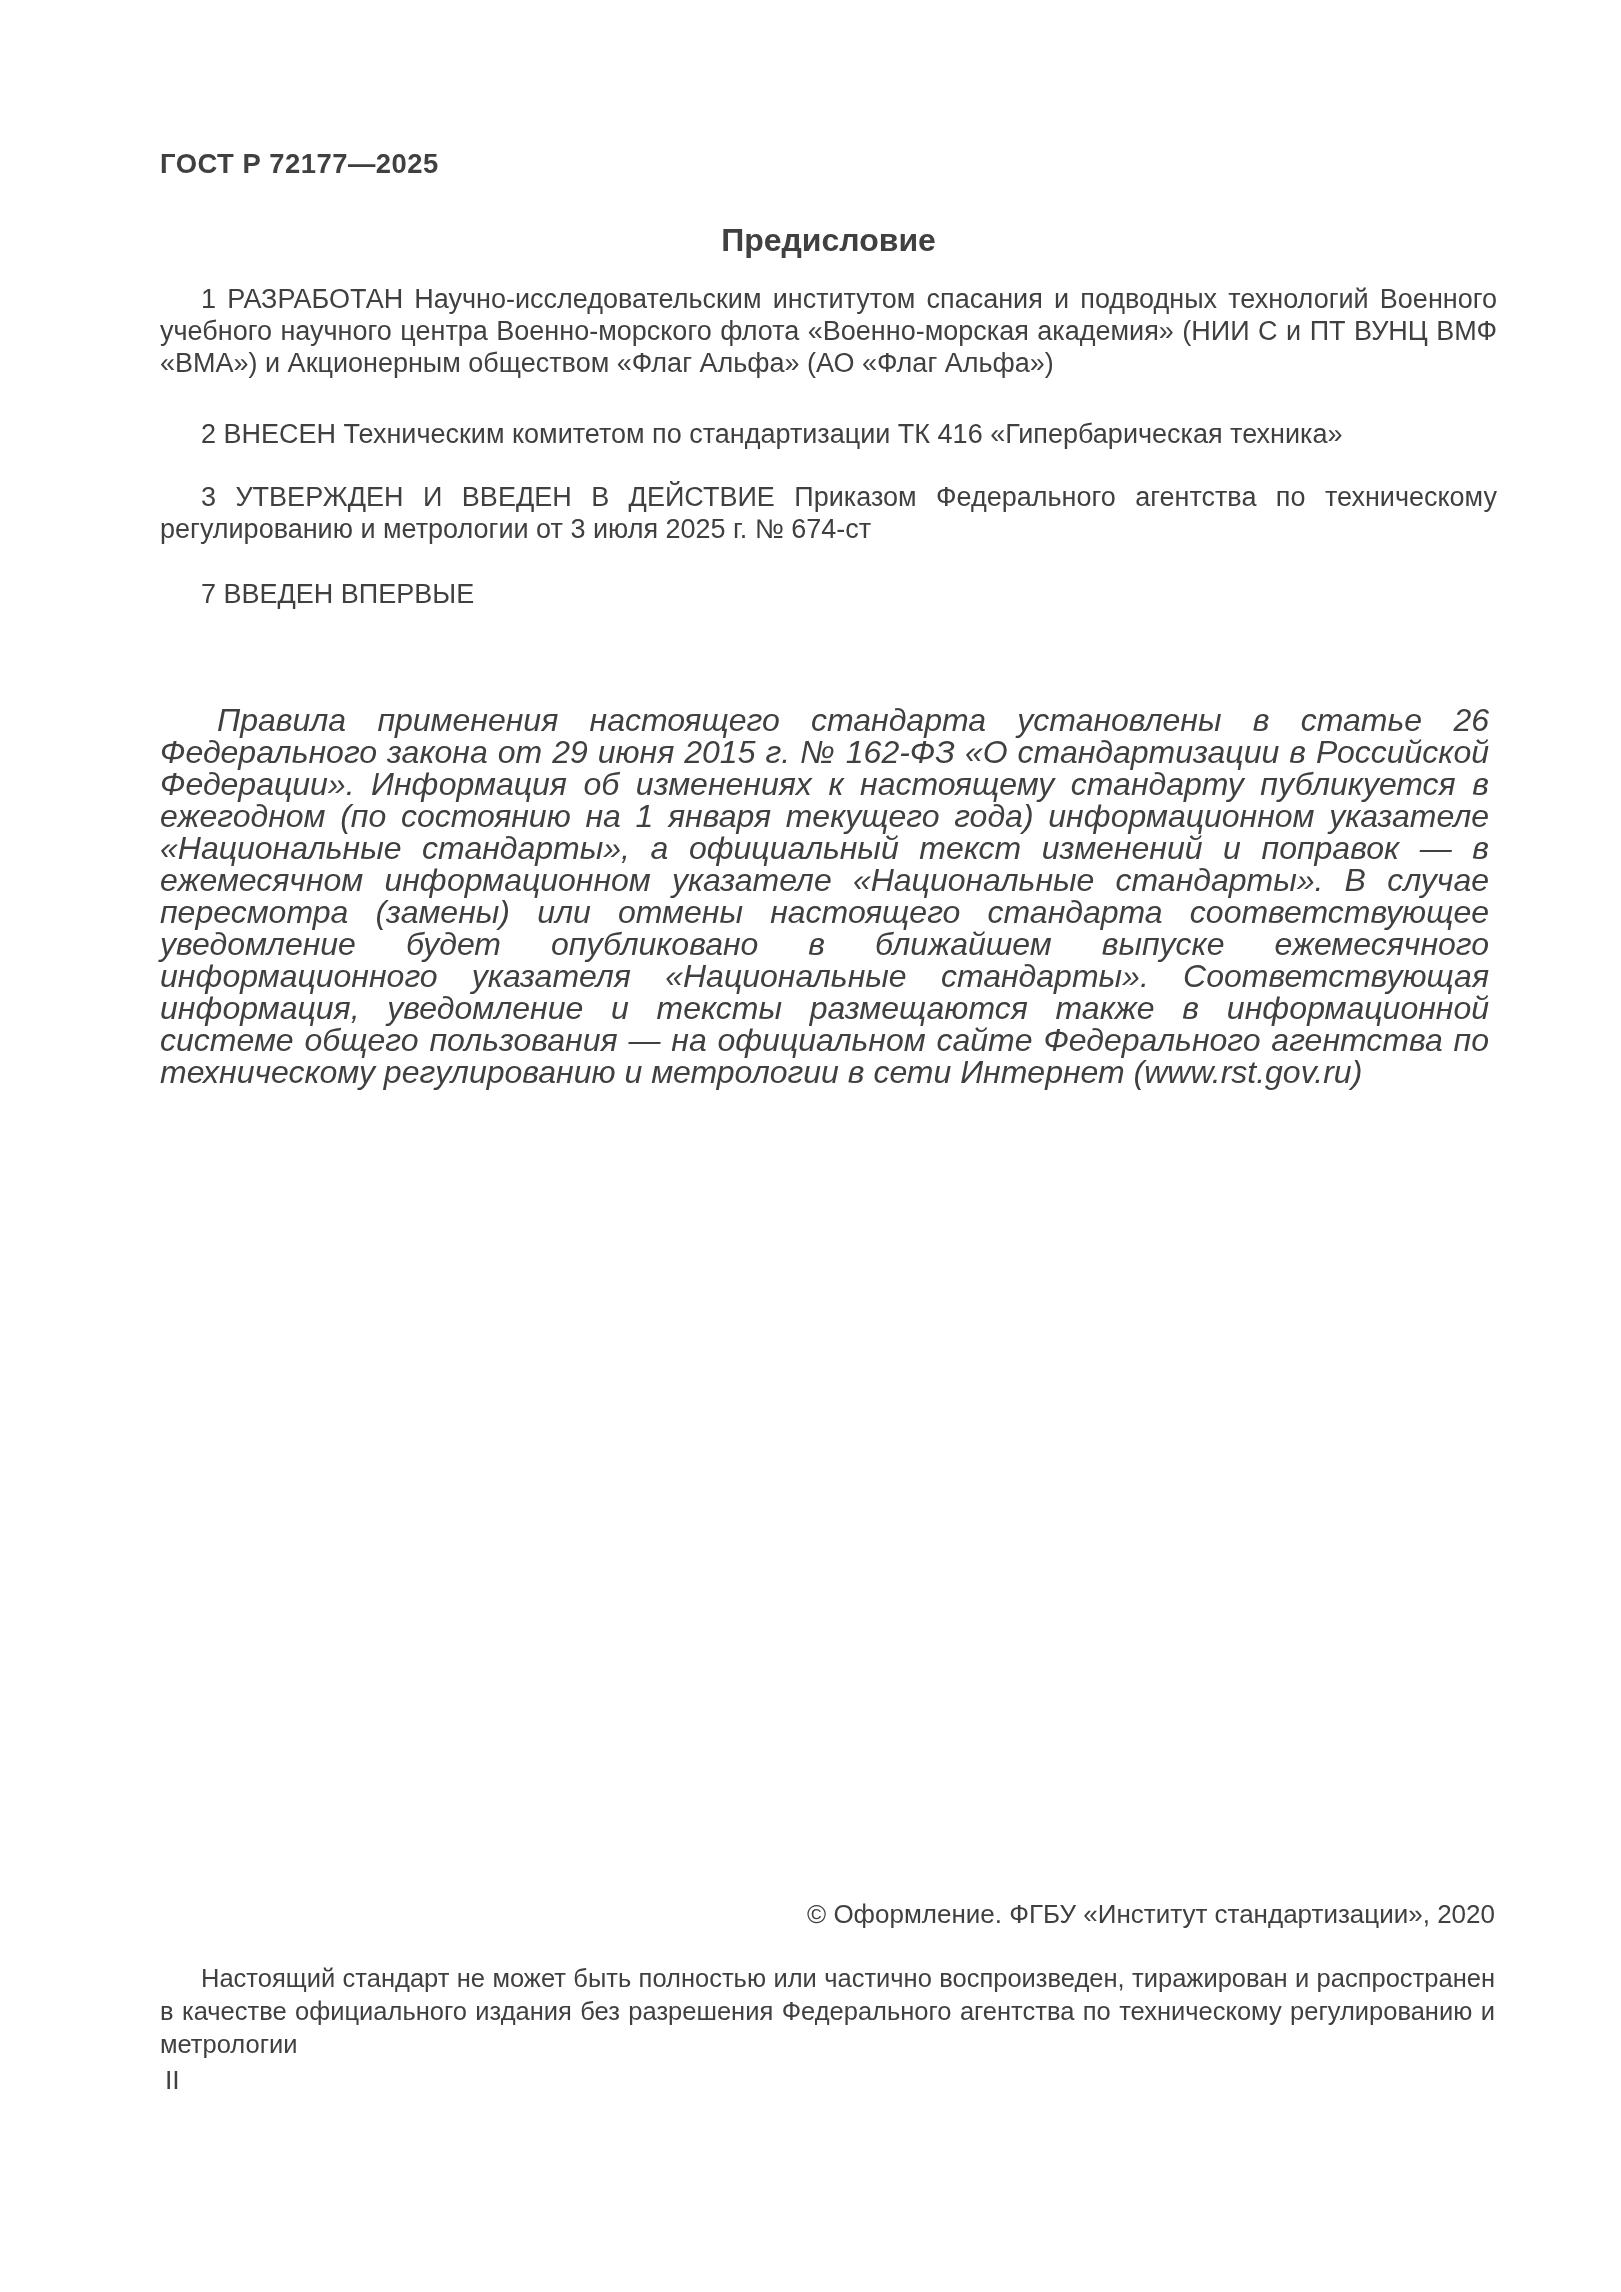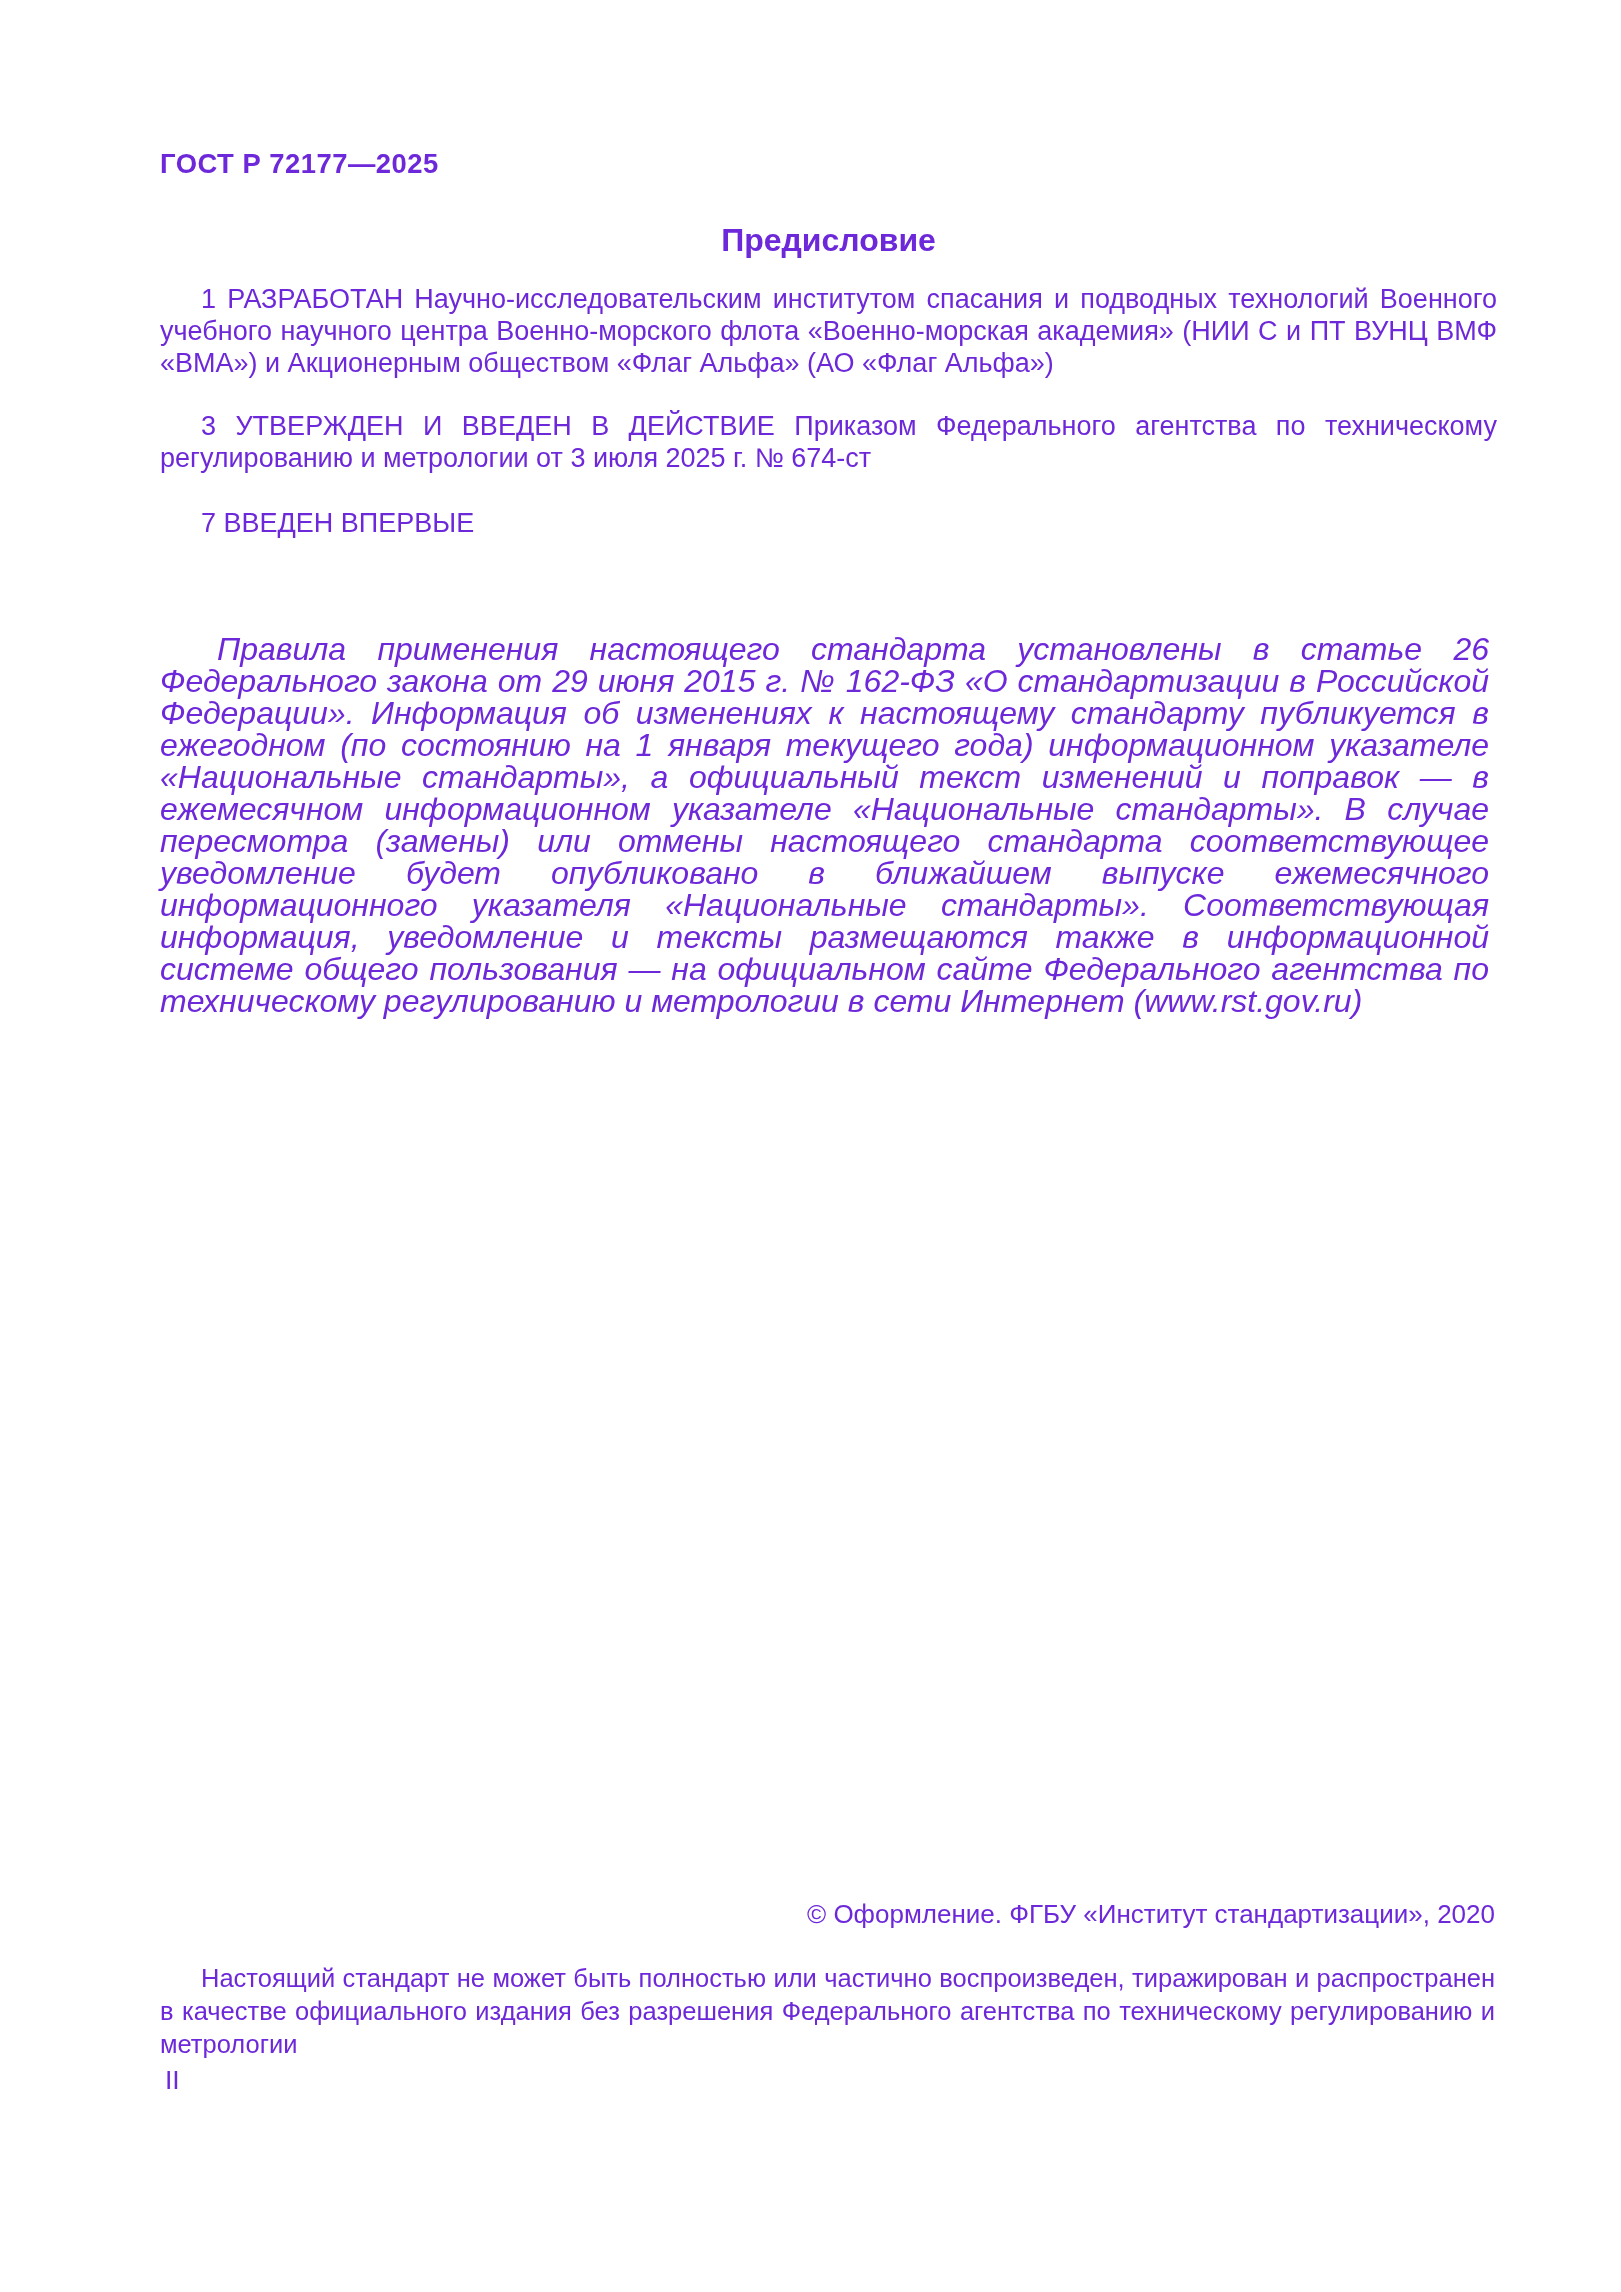--- a/index.html
+++ b/index.html
@@ -9,21 +9,21 @@
   }
   .page {
     position: relative;
     width: 1621px;
     height: 2293px;
     margin: 0 auto;
     background: #ffffff;
     box-sizing: border-box;
     padding: 149px 124px 0 160px;
     font-family: "Liberation Sans", "DejaVu Sans", sans-serif;
-    color: #6d28d9;
+    color: #404040;
     overflow: hidden;
   }
   .doc-code {
     font-size: 27.4px;
     font-weight: bold;
     line-height: 29px;
     letter-spacing: 0.5px;
   }
   .foreword-title {
     margin: 45px 0 0 0;
@@ -85,20 +85,21 @@
 <body>
 
 <div class="page">
 
   <div class="doc-code">ГОСТ Р 72177—2025</div>
 
   <h1 class="foreword-title">Предисловие</h1>
 
   <p class="body-para para-1">1 РАЗРАБОТАН Научно-исследовательским институтом спасания и подводных технологий Военного учебного научного центра Военно-морского флота «Военно-морская академия» (НИИ С и ПТ ВУНЦ ВМФ «ВМА») и Акционерным обществом «Флаг Альфа» (АО «Флаг Альфа»)</p>
 
+  <p class="body-para para-2">2 ВНЕСЕН Техническим комитетом по стандартизации ТК 416 «Гипербарическая техника»</p>
 
   <p class="body-para para-3">3 УТВЕРЖДЕН И ВВЕДЕН В ДЕЙСТВИЕ Приказом Федерального агентства по техническому регулированию и метрологии от 3 июля 2025 г. № 674-ст</p>
 
   <p class="body-para para-4">7 ВВЕДЕН ВПЕРВЫЕ</p>
 
   <p class="rules-note">Правила применения настоящего стандарта установлены в статье 26 Федерального закона от 29 июня 2015 г. № 162-ФЗ «О стандартизации в Российской Федерации». Информация об изменениях к настоящему стандарту публикуется в ежегодном (по состоянию на 1 января текущего года) информационном указателе «Национальные стандарты», а официальный текст изменений и поправок — в ежемесячном информационном указателе «Национальные стандарты». В случае пересмотра (замены) или отмены настоящего стандарта соответствующее уведомление будет опубликовано в ближайшем выпуске ежемесячного информационного указателя «Национальные стандарты». Соответствующая информация, уведомление и тексты размещаются также в информационной системе общего пользования — на официальном сайте Федерального агентства по техническому регулированию и метрологии в сети Интернет (www.rst.gov.ru)</p>
 
   <p class="copyright-line">© Оформление. ФГБУ «Институт стандартизации», 2020</p>
 
   <p class="restriction-note">Настоящий стандарт не может быть полностью или частично воспроизведен, тиражирован и распространен в качестве официального издания без разрешения Федерального агентства по техническому регулированию и метрологии</p>

